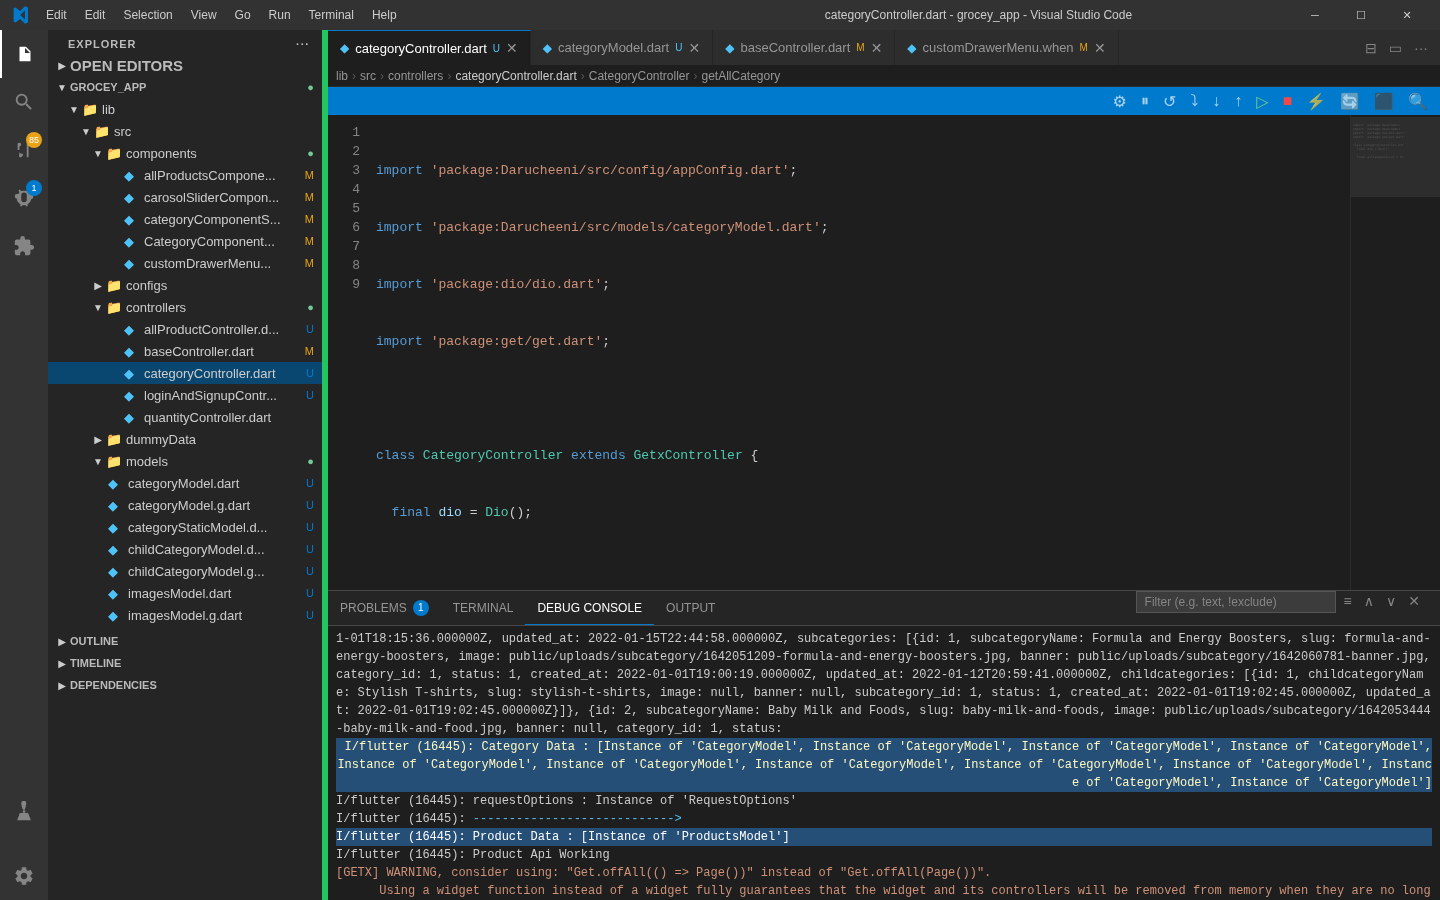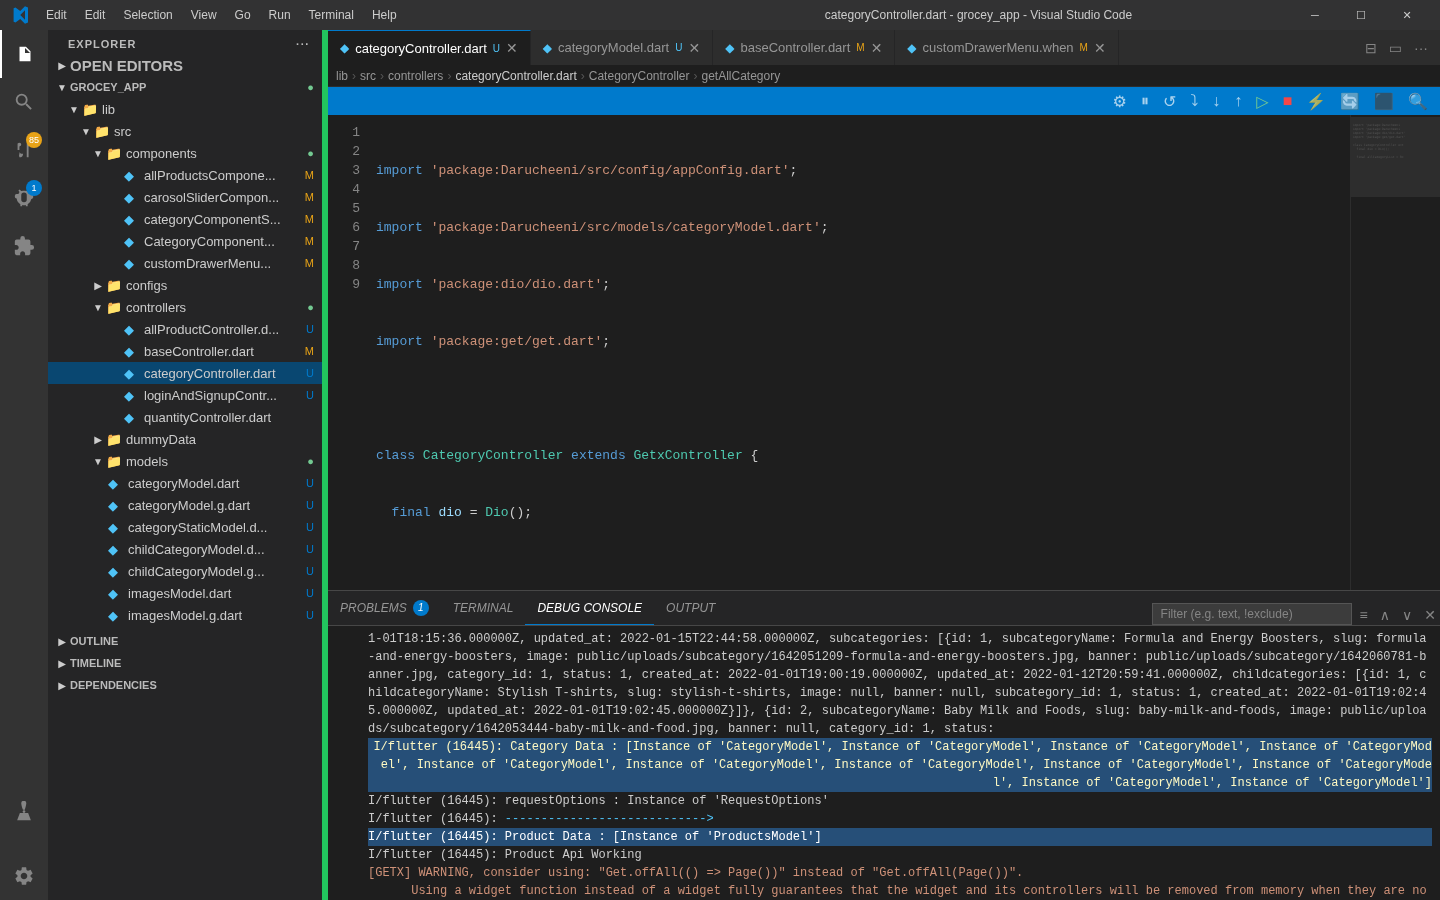--- a/index.html
+++ b/index.html
@@ -240,25 +240,24 @@
     }
     .panel-tab {
       padding: 0 12px;
       display: flex;
       align-items: center;
       cursor: pointer;
       font-size: 12px;
       color: #969696;
       gap: 6px;
       border-bottom: 1px solid transparent;
-      font-style: italic;
     }
     .panel-tab.active { color: #ffffff; border-bottom: 1px solid #007acc; }
     .panel-badge { background: #007acc; color: white; font-size: 10px; min-width: 16px; height: 16px; border-radius: 8px; display: flex; align-items: center; justify-content: center; padding: 0 4px; }
-    #panel-actions { margin-left: auto; display: flex; align-items: flex-end; gap: 4px; padding-right: 0; }
+    #panel-actions { margin-left: auto; display: flex; align-items: flex-start; gap: 4px; padding-right: 16px; }
     .panel-action-icon { color: #858585; cursor: pointer; font-size: 14px; padding: 2px 4px; }
     #filter-box {
       background: #3c3c3c;
       border: 1px solid #555;
       color: #cccccc;
       padding: 2px 8px;
       font-size: 12px;
       width: 200px;
       height: 22px;
     }
@@ -266,21 +265,21 @@
 
     #panel-content {
       flex: 1;
       overflow-y: auto;
       font-family: 'Consolas', 'Courier New', monospace;
       font-size: 12px;
       line-height: 18px;
       padding: 4px 8px;
       color: #cccccc;
     }
-    .console-line { white-space: pre-wrap; word-break: break-all; margin-left: 32px; }
+    .console-line { white-space: pre-wrap; word-break: break-all; }
     .console-highlight { background: #264f78; color: #fef9c3; text-align: right; }
     .console-warning { color: #ce9178; }
     .console-info { color: #cccccc; }
 
     
     ::-webkit-scrollbar { width: 8px; height: 8px; }
     ::-webkit-scrollbar-track { background: #1e1e1e; }
     ::-webkit-scrollbar-thumb { background: #424242; }
 
     #editor-right { display: flex; flex-direction: column; flex: 1; overflow: hidden; }

